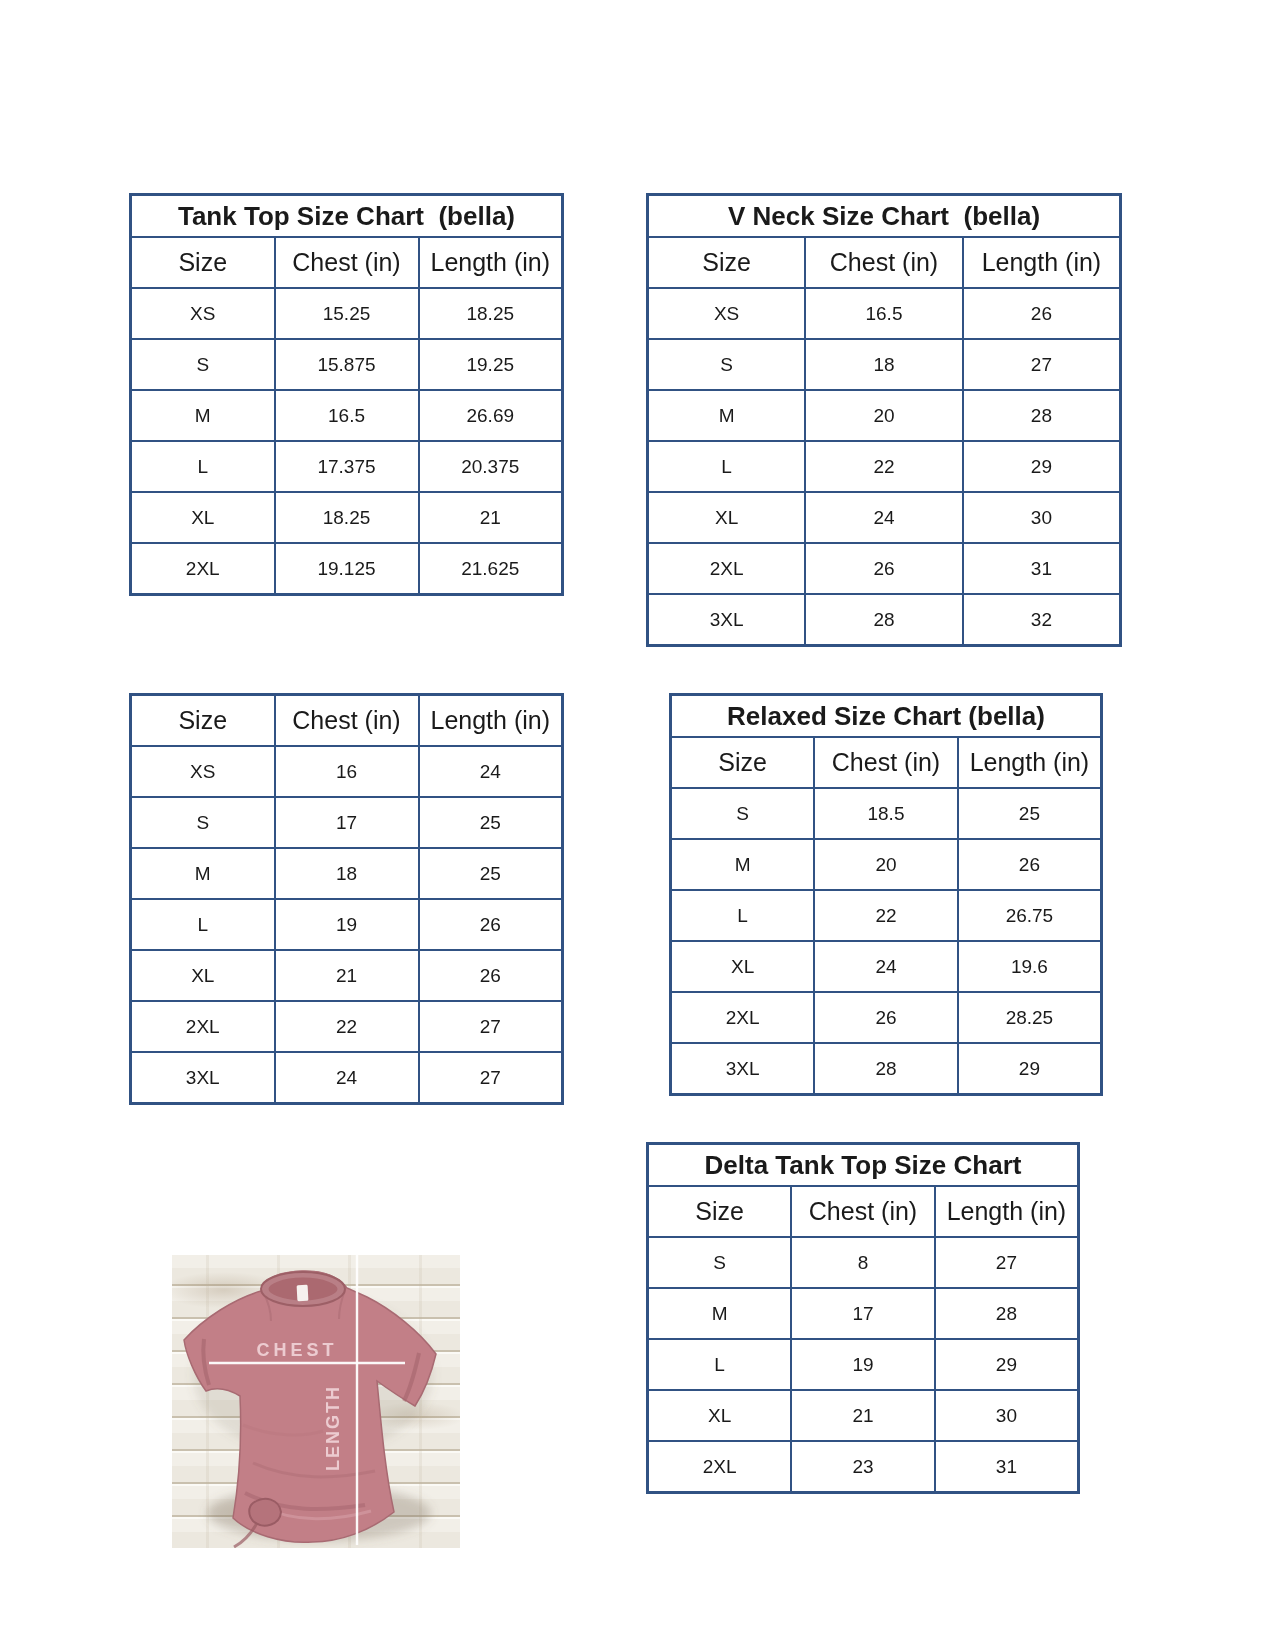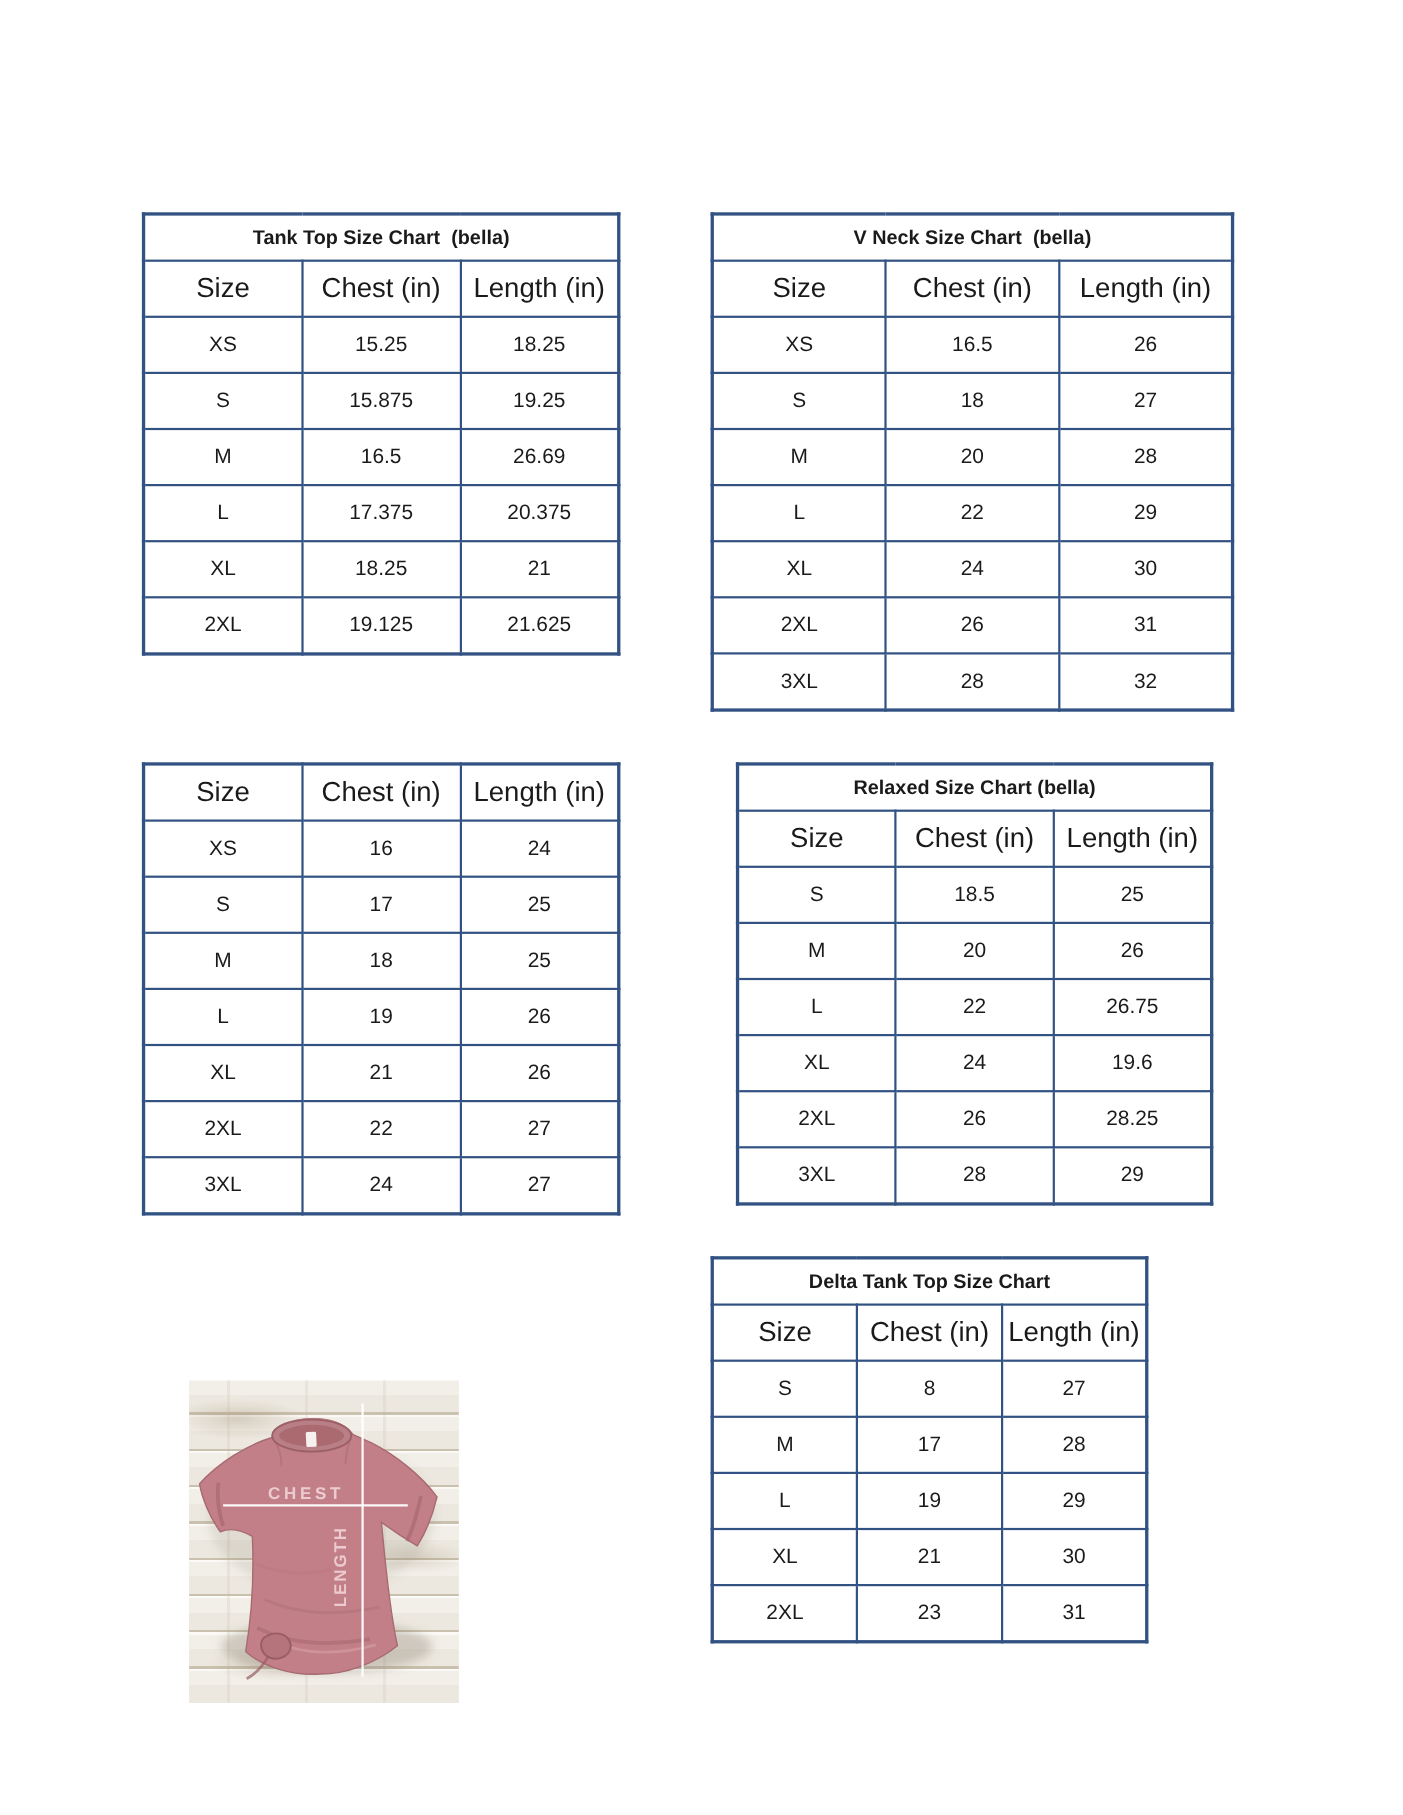--- a/index.html
+++ b/index.html
@@ -23,30 +23,30 @@
     text-align:center;
     vertical-align:middle;
     font-size:19px;
     color:#1a1a1a;
     height:49px;
     padding:0 2px;
     overflow:hidden;
   }
   .size-table td.t-title{
     font-weight:bold;
-    font-size:18px;
+    font-size:26px;
     height:40px;
     white-space:pre-wrap;
   }
   .size-table td.t-head{font-size:25px;}
   
   .photo{
     position:absolute;
     left:172px;top:1255px;
-    width:245px;height:293px;
+    width:288px;height:293px;
     background-color:#efece4;
     background-image:
       repeating-linear-gradient(90deg,
         rgba(190,178,156,0.00) 0 34px,
         rgba(190,178,156,0.18) 34px 37px,
         rgba(255,255,255,0.00) 37px 71px),
       radial-gradient(90px 26px at 18% 12%, rgba(150,128,98,0.30), rgba(150,128,98,0) 70%),
       radial-gradient(70px 20px at 85% 55%, rgba(150,128,98,0.22), rgba(150,128,98,0) 70%),
       radial-gradient(80px 22px at 30% 88%, rgba(150,128,98,0.22), rgba(150,128,98,0) 70%),
       repeating-linear-gradient(180deg,
@@ -243,21 +243,21 @@
           </tr>
           <tr>
             <td>3XL</td>
             <td>28</td>
             <td>29</td>
           </tr>
         </tbody>
       </table>
     </div>
 
-  <div class="size-table" style="left:646px;top:1142px;width:398px;">
+  <div class="size-table" style="left:646px;top:1142px;width:434px;">
       <table>
         <tbody>
           <tr>
             <td colspan="3" class="t-title">Delta Tank Top Size Chart</td>
           </tr>
           <tr>
             <td class="t-head">Size</td>
             <td class="t-head">Chest (in)</td>
             <td class="t-head">Length (in)</td>
           </tr>

